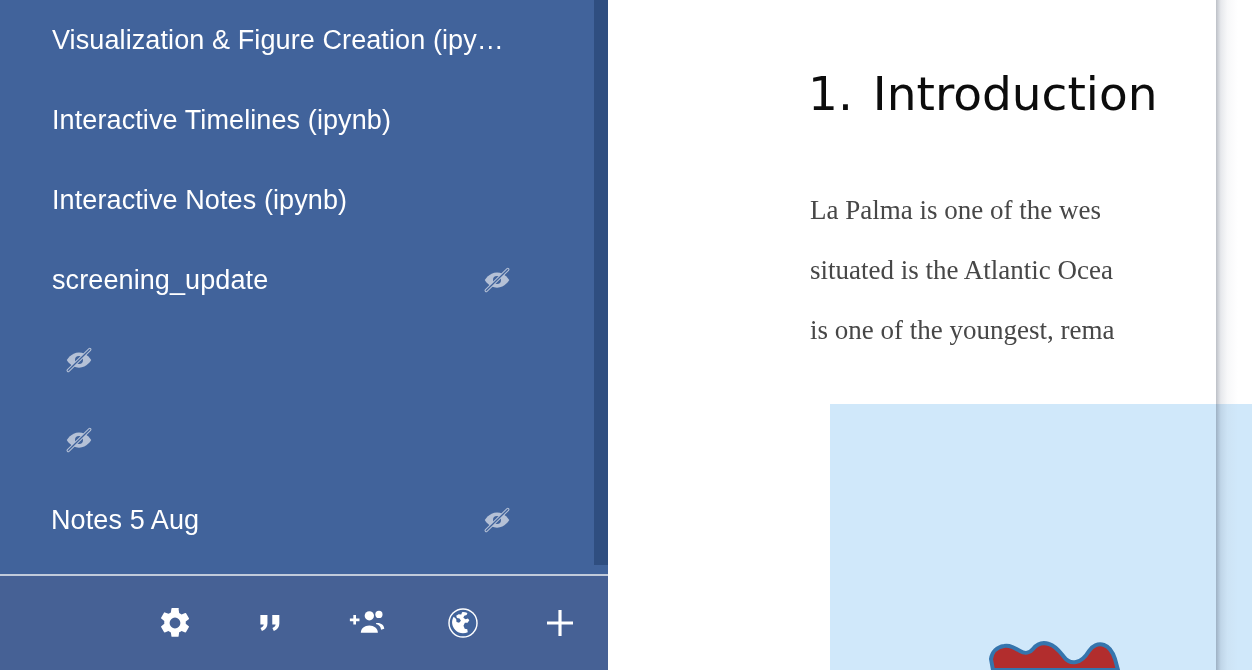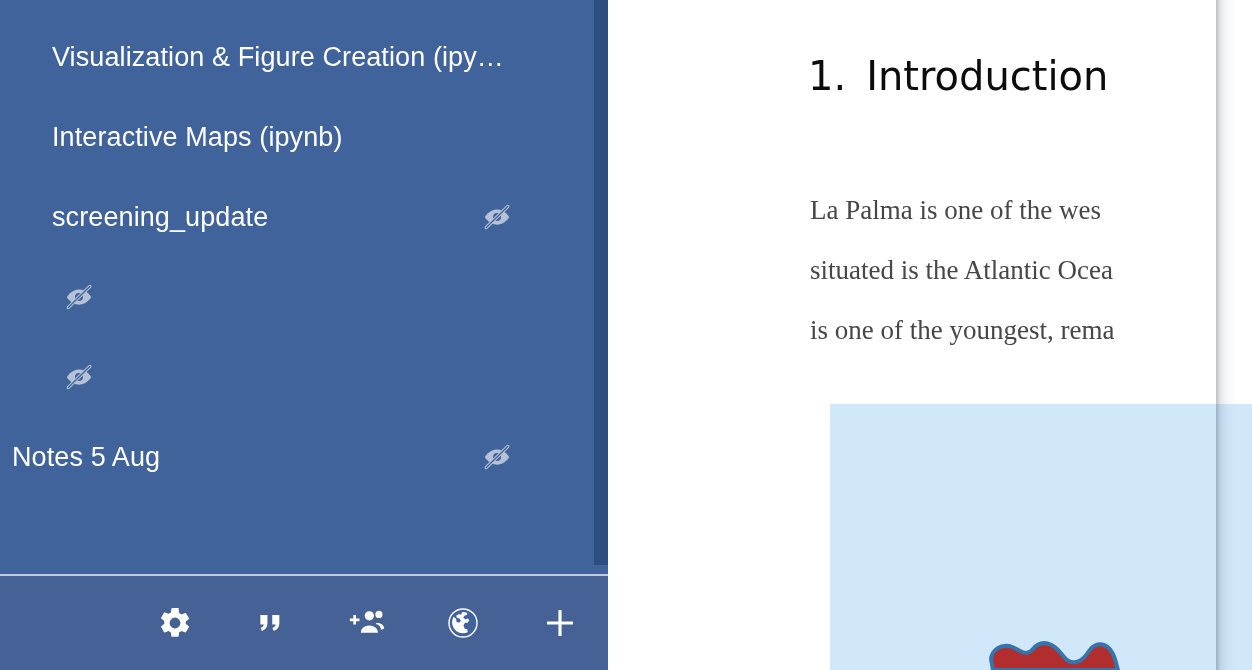--- a/index.html
+++ b/index.html
@@ -29,21 +29,21 @@
     width: 608px;
     height: 670px;
     background: #41639b;
     flex: 0 0 608px;
     overflow: hidden;
   }
 
   #nav-list {
     position: absolute;
     left: 0;
-    top: 17px;
+    top: 0;
     width: 546px;
     height: 575px;
     overflow: hidden;
   }
 
   .nav-item {
     position: relative;
     height: 80px;
     display: flex;
     align-items: center;
@@ -56,21 +56,21 @@
     font-size: 27px;
     font-family: "Liberation Sans", sans-serif;
     white-space: nowrap;
     overflow: hidden;
     text-overflow: ellipsis;
     letter-spacing: 0.1px;
     flex: 1 1 auto;
     min-width: 0;
   }
   .nav-item.depth-1 { padding-left: 52px; }
-  .nav-item.depth-0 { padding-left: 12px; }
+  .nav-item.depth-0 { padding-left: 12px; margin-left: 39px; }
 
   .hidden-eye {
     flex: 0 0 auto;
     width: 30px;
     height: 30px;
     margin-left: 12px;
     opacity: 0.72;
     display: flex;
     align-items: center;
     justify-content: center;
@@ -163,23 +163,23 @@
     top: 0;
     width: 640px;
     height: 670px;
   }
 
   #doc-heading {
     margin: 0;
     padding: 0;
     position: absolute;
     left: 0;
-    top: 53px;
+    top: 66px;
     font-family: "DejaVu Sans", sans-serif;
-    font-size: 40px;
+    font-size: 47px;
     font-weight: 400;
     color: #0c0c0c;
     white-space: nowrap;
     letter-spacing: 0px;
   }
   #doc-heading .sec-num { margin-right: 20px; }
 
   #doc-paragraph {
     position: absolute;
     left: 2px;
@@ -212,23 +212,26 @@
 <div id="app">
 
   <div id="sidebar">
 
     <div id="nav-list">
 
       <div class="nav-item depth-1">
         <span class="nav-label">Visualization &amp; Figure Creation (ipy…)</span>
       </div>
 
-
-      <div class="nav-item depth-1">
-        <span class="nav-label">Interactive Maps (ipynb)</span>
+      <div class="nav-item depth-1">
+        <span class="nav-label">Interactive Timelines (ipynb)</span>
+      </div>
+
+      <div class="nav-item depth-1">
+        <span class="nav-label">Interactive Notes (ipynb)</span>
       </div>
 
       <div class="nav-item depth-1">
         <span class="nav-label">screening_update</span>
         <span class="hidden-eye">
           <svg width="30" height="30" viewBox="0 0 24 24" fill="none" stroke="#e2e6ee" stroke-width="1.9" stroke-linecap="round" stroke-linejoin="round">
             <path d="M2.2 12S5.6 5.9 12 5.9 21.8 12 21.8 12 18.4 18.1 12 18.1 2.2 12 2.2 12Z" fill="#e2e6ee" stroke="none"></path>
             <circle cx="12" cy="12" r="3.2" fill="#41639b" stroke="none"></circle>
             <line x1="3.4" y1="20.4" x2="20.6" y2="3.6" stroke="#e2e6ee" stroke-width="2.6"></line>
             <line x1="3.4" y1="20.4" x2="20.6" y2="3.6" stroke="#41639b" stroke-width="1.0"></line>

